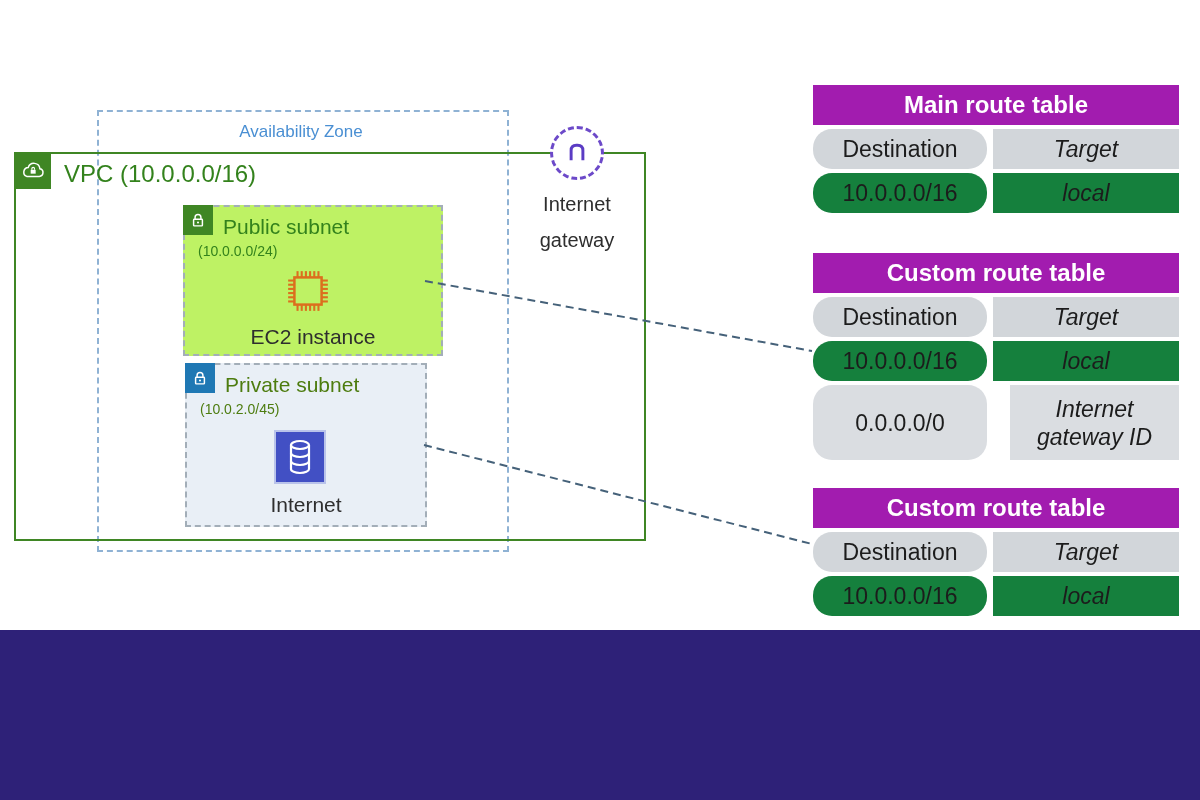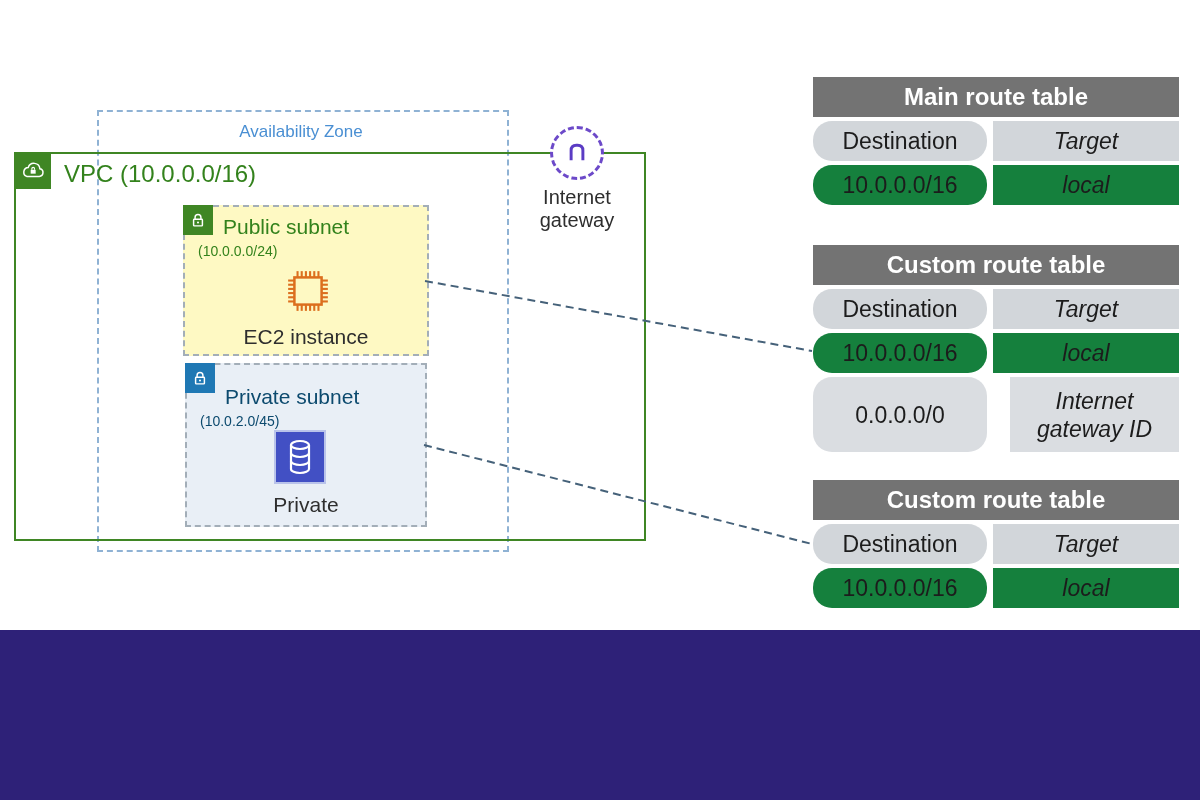--- a/index.html
+++ b/index.html
@@ -12,48 +12,48 @@
   .az-label{left:97px;top:122px;width:408px;text-align:center;font-size:17px;color:#4a8fd3;z-index:4;}
 
   
   .vpc-box{left:14px;top:152px;width:628px;height:385px;border:2px solid #3f8624;z-index:2;}
   .vpc-badge{left:14px;top:152px;width:37px;height:37px;background:#3f8624;z-index:3;
              display:flex;align-items:center;justify-content:center;}
   .vpc-label{left:64px;top:160px;font-size:24px;color:#33821c;z-index:3;}
 
   
   .subnet{border:2px dashed #a3aeb8;z-index:3;}
-  .public-subnet{left:183px;top:205px;width:242px;height:147px;background:#fef9c3;}
+  .public-subnet{left:183px;top:205px;width:242px;height:147px;background:#bef264;padding-left:14px;}
   .private-subnet{left:185px;top:363px;width:238px;height:160px;background:#e9eff6;}
   .lock-badge{position:absolute;left:-2px;top:-2px;width:30px;height:30px;
               display:flex;align-items:center;justify-content:center;}
   .lock-green{background:#3f8624;}
   .lock-blue{background:#1f78b4;}
   .subnet-title{position:absolute;left:38px;top:8px;font-size:21px;}
   .subnet-cidr{position:absolute;left:13px;top:36px;font-size:14px;}
   .green-text{color:#33821c;}
-  .blue-text{color:#0c4a6e;margin-top:12px;}
+  .blue-text{color:#4d7c0f;}
   .resource-icon{position:absolute;}
   .resource-label{position:absolute;left:0;width:100%;text-align:center;
                   font-size:21px;color:#2e2e2e;}
 
   
   .igw-circle{left:550px;top:126px;width:54px;height:54px;border:3px dashed #6c49c9;border-radius:50%;
               background:#ffffff;z-index:5;display:flex;align-items:center;justify-content:center;box-sizing:border-box;}
-  .igw-label{left:505px;top:186px;width:144px;text-align:center;font-size:20px;line-height:23px;
+  .igw-label{left:505px;top:186px;width:144px;text-align:center;font-size:20px;line-height:36px;
              color:#2e2e2e;z-index:5;}
 
   
   .lines{left:0;top:0;z-index:4;pointer-events:none;}
 
   
   .rt{left:813px;width:366px;z-index:6;display:flex;flex-direction:column;gap:4px;}
   .rt-1{top:77px;} .rt-2{top:245px;} .rt-3{top:480px;}
-  .rt-h{height:40px;background:#737373;color:#ffffff;font-weight:bold;font-size:24px;
-        display:flex;align-items:center;justify-content:center;}
+  .rt-h{height:40px;background:#a21caf;color:#ffffff;font-weight:bold;font-size:24px;
+        display:flex;align-items:center;justify-content:center;margin-top:8px;}
   .rt-row{height:40px;display:flex;gap:6px;}
   .rt-row.tall{height:75px;gap:23px;}
   .c{display:flex;align-items:center;justify-content:center;font-size:23px;color:#1c1c1c;
      text-align:center;line-height:28px;}
   .c.l{width:174px;flex:none;border-radius:19px;}
   .c.r{flex:1;font-style:italic;}
   .hdr .c{background:#d2d6da;}
   .odd .c{background:#15803d;}
   .even .c{background:#dadde1;}
 
@@ -133,21 +133,21 @@
     <div class="subnet-title blue-text">Private subnet</div>
     <div class="subnet-cidr blue-text">(10.0.2.0/45)</div>
     <div class="resource-icon" style="left:87px;top:65px;width:52px;height:54px;background:#4250c4;border:2px solid #b9c3ea;box-sizing:border-box;display:flex;align-items:center;justify-content:center;">
       <svg width="32" height="38" viewBox="0 0 32 38">
         <ellipse cx="16" cy="7" rx="9" ry="4" fill="none" stroke="#ffffff" stroke-width="2.2"></ellipse>
         <path d="M7,7 V31 a9,4 0 0 0 18,0 V7" fill="none" stroke="#ffffff" stroke-width="2.2"></path>
         <path d="M7,15 a9,4 0 0 0 18,0" fill="none" stroke="#ffffff" stroke-width="2.2"></path>
         <path d="M7,23 a9,4 0 0 0 18,0" fill="none" stroke="#ffffff" stroke-width="2.2"></path>
       </svg>
     </div>
-    <div class="resource-label" style="top:128px;">Private</div>
+    <div class="resource-label" style="top:128px;">Internet</div>
   </div>
 
   <div class="abs igw-circle">
     <svg width="34" height="34" viewBox="0 0 52 52">
       <path d="M17,37 V22 q0,-8 8,-8 h2 q8,0 8,8 v15" fill="none" stroke="#5b3cc4" stroke-width="4.5"></path>
     </svg>
   </div>
   <div class="abs igw-label">Internet gateway</div>
 
   <svg class="abs lines" width="1200" height="800">

